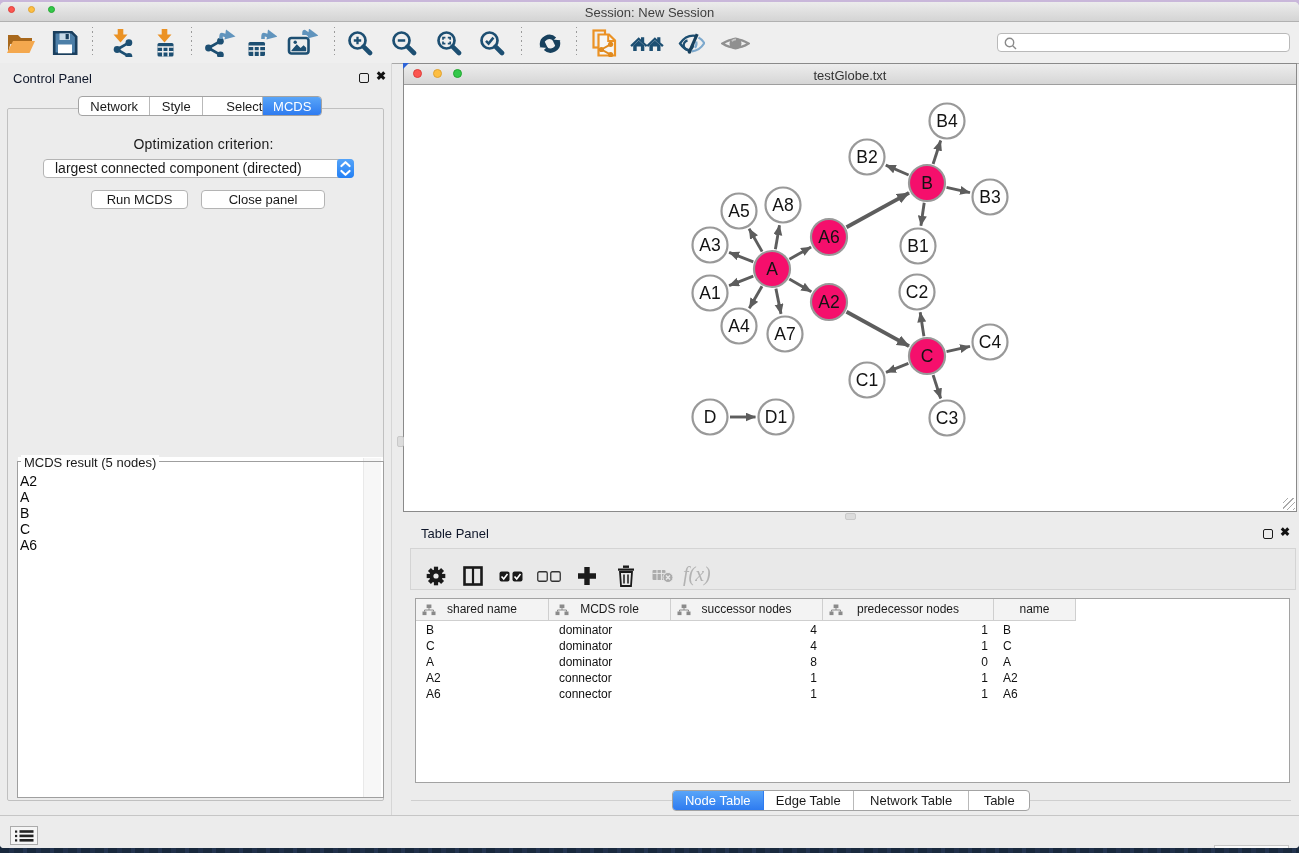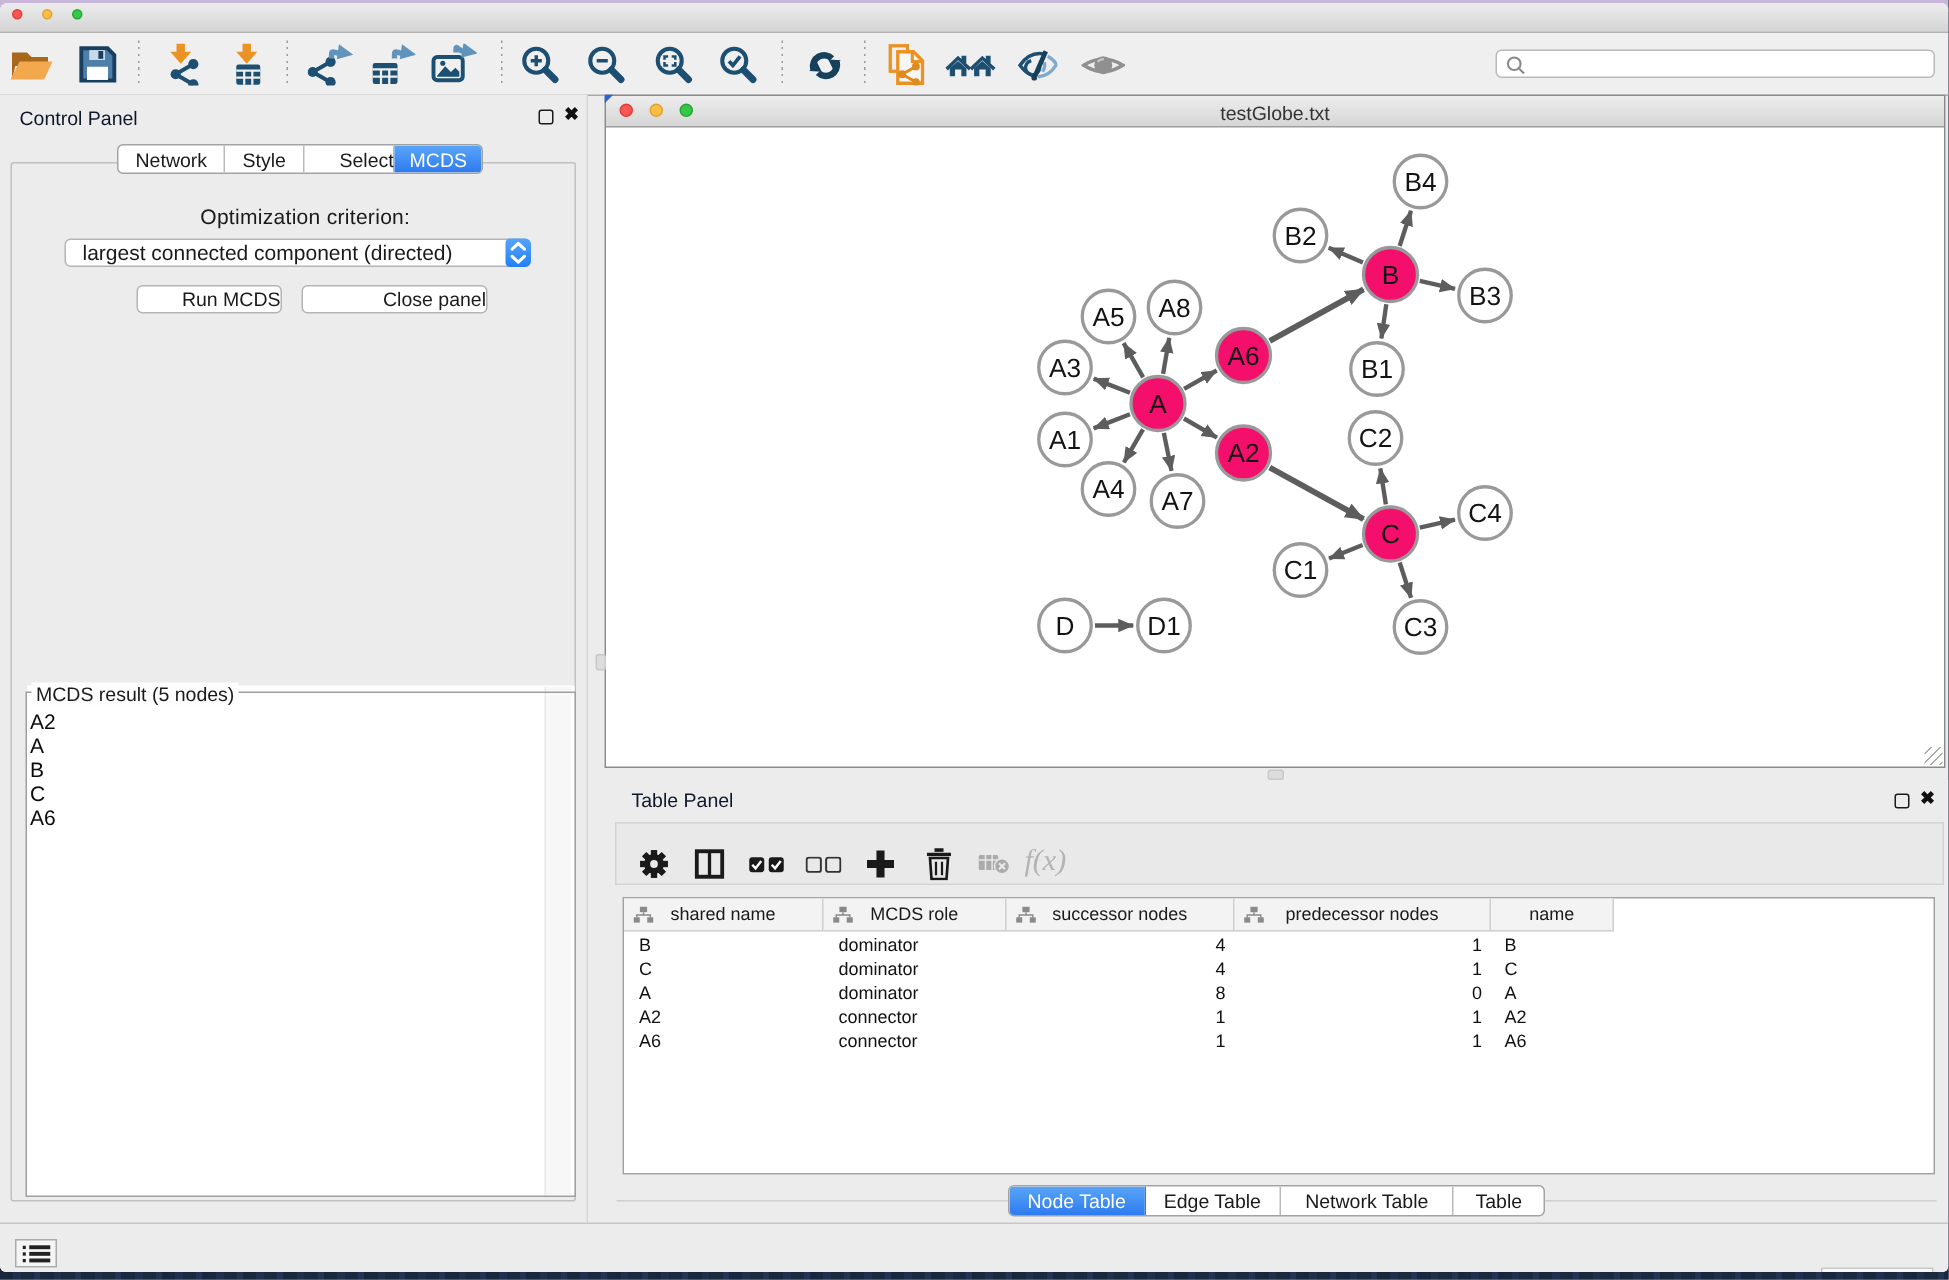--- a/index.html
+++ b/index.html
@@ -43,21 +43,21 @@
   #tabpane { position:absolute; left:7px; top:45px; width:377px; height:693px;
     border:1px solid #c0c0c0; border-radius:2px; background:#ececec; }
   #optlabel { position:absolute; left:8px; width:100%; top:73px; text-align:center;
     font-size:14px; letter-spacing:0.2px; color:#1a1a1a; }
   #dropdown { position:absolute; left:43px; top:96px; width:311px; height:19px;
     background:#fff; border:1px solid #b4b4b4; border-radius:4px; font-size:14px;
     color:#1a1a1a; line-height:17px; padding-left:11px; }
   #dropdown .spin { position:absolute; right:-1px; top:-1px; width:17px; height:19px;
     background:linear-gradient(#55a4f9,#2380f5); border-radius:3px 4px 4px 3px; }
   .btn { position:absolute; height:19px; background:#fff; border:1px solid #b4b4b4;
-    border-radius:4px; font-size:13px; color:#1a1a1a; text-align:right; line-height:17px; }
+    border-radius:4px; font-size:13px; color:#1a1a1a; text-align:center; line-height:17px; }
   #mcdsbox { position:absolute; left:17px; top:394px; width:367px; height:341px; }
   #mcdslist { position:absolute; left:1px; top:0; width:365px; height:341px;
     background:#fff; font-size:14px; color:#0a0a0a; padding-top:16px; }
   #mcdslist .it { padding-left:2px; height:16px; line-height:16px; }
   #mcdslist .sbar { position:absolute; right:2px; top:1px; width:18px; height:339px;
     background:#f7f7f7; border-left:1px solid #e9e9e9; }
   #mcdsbox .frame { position:absolute; left:0; top:4px; width:367px; height:337px;
     border:1px solid #9f9f9f; }
   #mcdsbox .legend { position:absolute; left:4px; top:-2px; background:#fdfdfd;
     padding:0 3px; font-size:13px; color:#1a1a1a; }
@@ -104,20 +104,21 @@
   #membtn .lbl { position:absolute; left:24px; top:3px; }
 </style>
 </head>
 <body>
 <div id="deskTop"></div>
 <div id="app">
   <div id="titlebar">
     <div class="tl r" style="left:8px; top:4px;"></div>
     <div class="tl y" style="left:28px; top:4px;"></div>
     <div class="tl g" style="left:48px; top:4px;"></div>
+    <div class="title">Session: New Session</div>
   </div>
   <div id="toolbar">
     <svg class="tbi" style="left:6px; top:9px;" width="30" height="25" viewBox="0 0 30 25">
         <path d="M2 4 h10 l3 3 h11 v6 H2 z" fill="#a8681c"></path>
         <path d="M2 22 v-12 l2 -2 h3 l2 2 h-4 z" fill="#a8681c"></path>
         <path d="M1 22 L7 10 h22 l-5.5 12 z" fill="#f4a84e"></path>
       </svg>
     <svg class="tbi" style="left:52px; top:8px;" width="26" height="26" viewBox="0 0 26 26">
         <path d="M2.2 2.2 h17.5 l4.5 4.5 v17 H2.2 z" fill="#4d7fa8" stroke="#1a3f5e" stroke-width="2.6"></path>
         <rect x="7.5" y="3.4" width="10.5" height="6.6" fill="#c8dae8"></rect>

